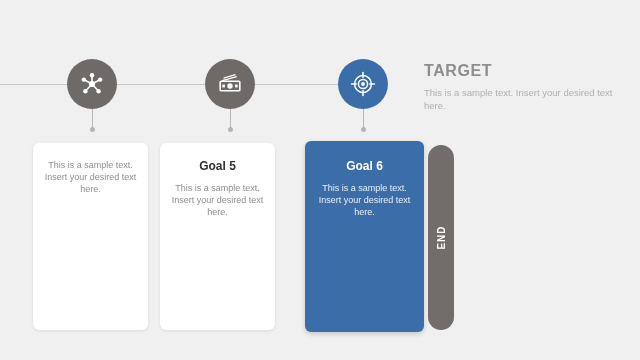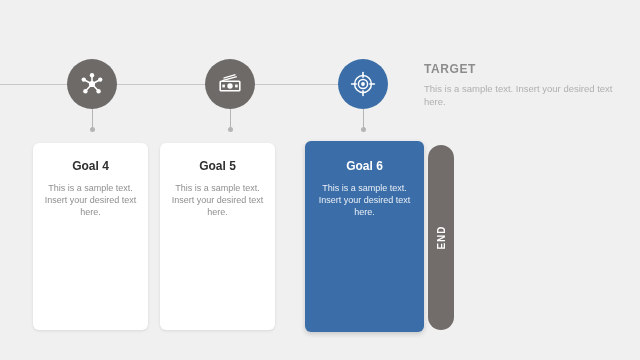--- a/index.html
+++ b/index.html
@@ -76,21 +76,21 @@
   .stem-dot-3 { left: 361px; }
 
   
   .target-block {
     position: absolute;
     left: 424px;
     top: 62px;
     width: 200px;
   }
   .target-title {
-    font-size: 12px;
+    font-size: 16px;
     font-weight: bold;
     color: #8d8d8d;
     letter-spacing: 0.6px;
     margin: 0 0 6px 0;
   }
   .target-body {
     font-size: 9.5px;
     line-height: 13px;
     color: #b0b0b0;
     margin: 0;
@@ -228,21 +228,20 @@
   <div class="stem stem-3"></div>
   <div class="stem-dot stem-dot-3"></div>
 
   <div class="target-block">
     <div class="target-title">TARGET</div>
     <div class="target-body">This is a sample text.
 Insert your desired text here.</div>
   </div>
 
   <div class="card card-1">
-    <div class="card-title">Goal 4</div>
     <div class="card-body">This is a sample text. Insert your desired text here.</div>
   </div>
 
   <div class="card card-2">
     <div class="card-title">Goal 5</div>
     <div class="card-body">This is a sample text. Insert your desired text here.</div>
   </div>
 
   <div class="card card-accent">
     <div class="card-title">Goal 6</div>

